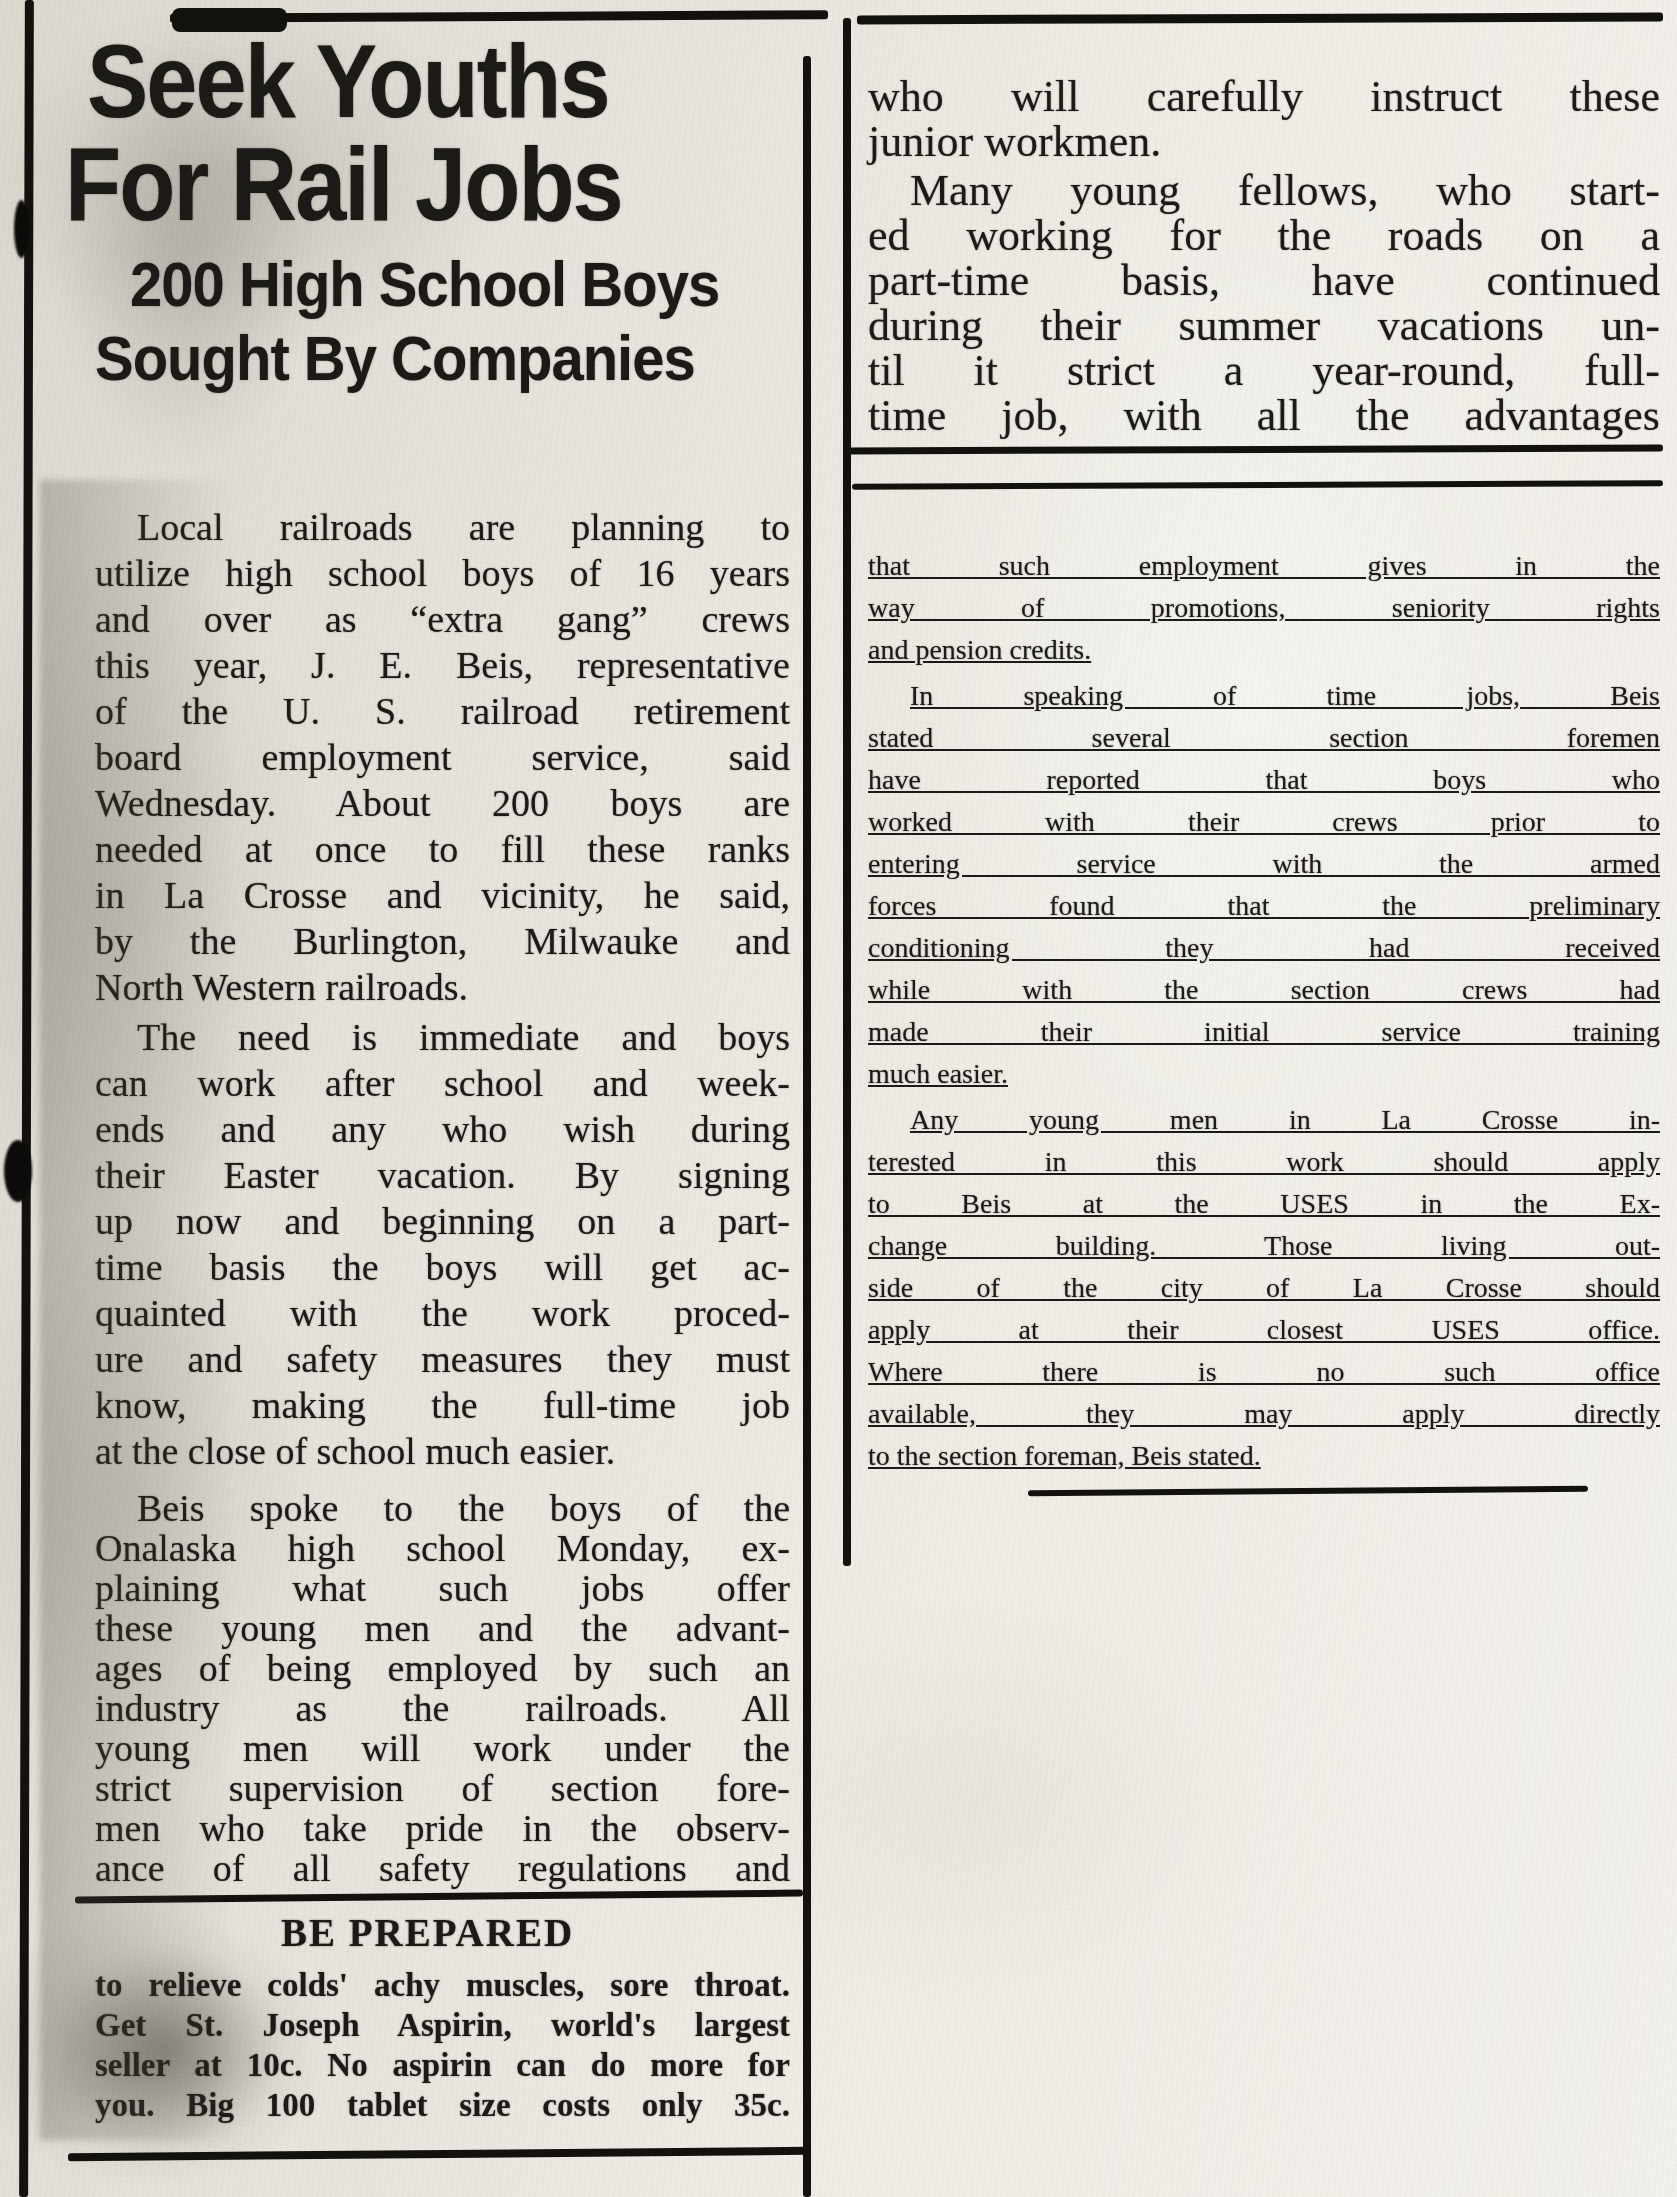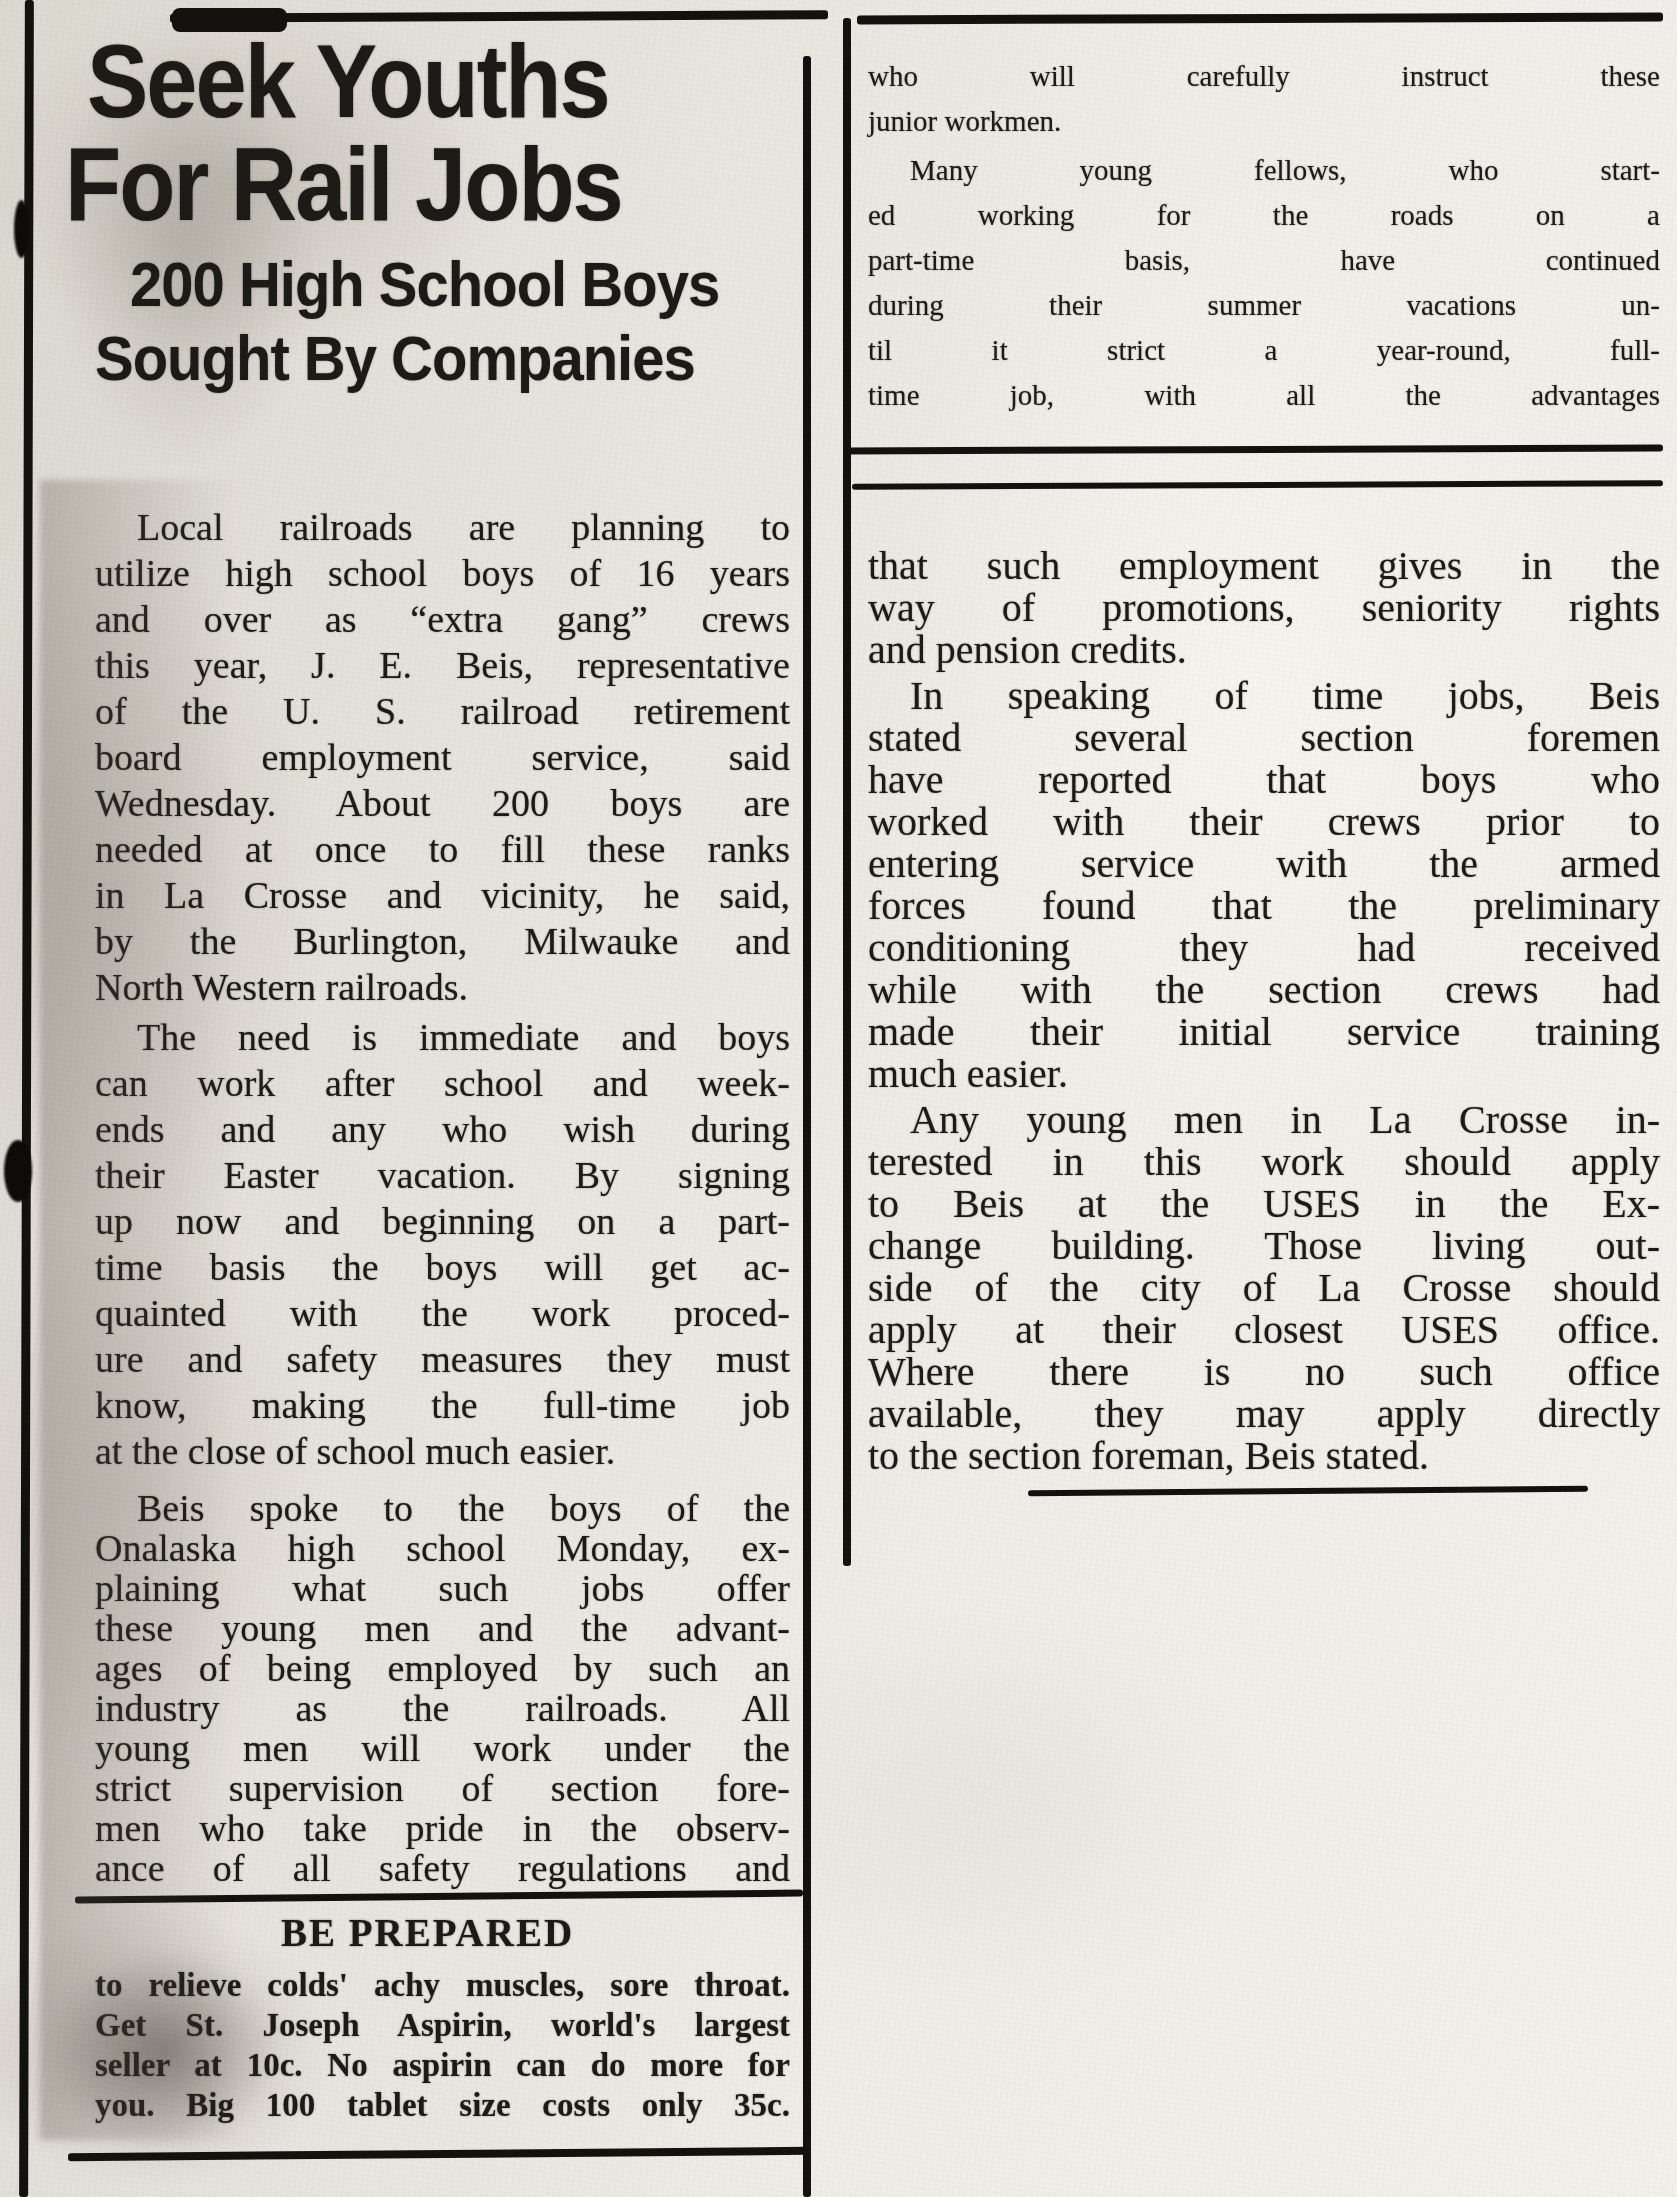--- a/index.html
+++ b/index.html
@@ -67,25 +67,25 @@
   
   .ad-block{position:absolute;left:65px;top:1913px;width:725px;}
   .ad-heading{
     text-align:center;font-weight:700;font-size:39px;line-height:1.0;
     letter-spacing:2px;text-shadow:0 0 2px rgba(20,18,15,.5);
   }
   .ad-lines{margin-top:13px;margin-left:30px;width:695px;
     font-size:33px;font-weight:700;text-shadow:0 0 2px rgba(25,22,18,.45);}
   .ad-lines .line{line-height:40px;}
   
-  .right-top{position:absolute;left:868px;top:54px;width:792px;
-    font-size:29px;text-shadow:0 0 1.5px rgba(28,24,20,.5);}
+  .right-top{position:absolute;left:868px;top:74px;width:792px;
+    font-size:44px;text-shadow:0 0 1.5px rgba(28,24,20,.5);}
   .right-top .line{line-height:45px;}
   .right-bottom{position:absolute;left:868px;top:545px;width:792px;
-    font-size:40px;text-shadow:0 0 1.5px rgba(28,24,20,.5);}
+    font-size:28px;text-shadow:0 0 1.5px rgba(28,24,20,.5);text-decoration:underline;}
   .right-bottom .line{line-height:42px;}
   
   .smudge-leftband{
     position:absolute;left:40px;top:480px;width:195px;height:1660px;
     background:linear-gradient(to right, rgba(92,85,74,.30), rgba(92,85,74,0));
     filter:blur(3px);pointer-events:none;
   }
   .smudge-ad{
     position:absolute;left:48px;top:1950px;width:235px;height:200px;
     background:radial-gradient(closest-side, rgba(55,50,44,.40), transparent);

